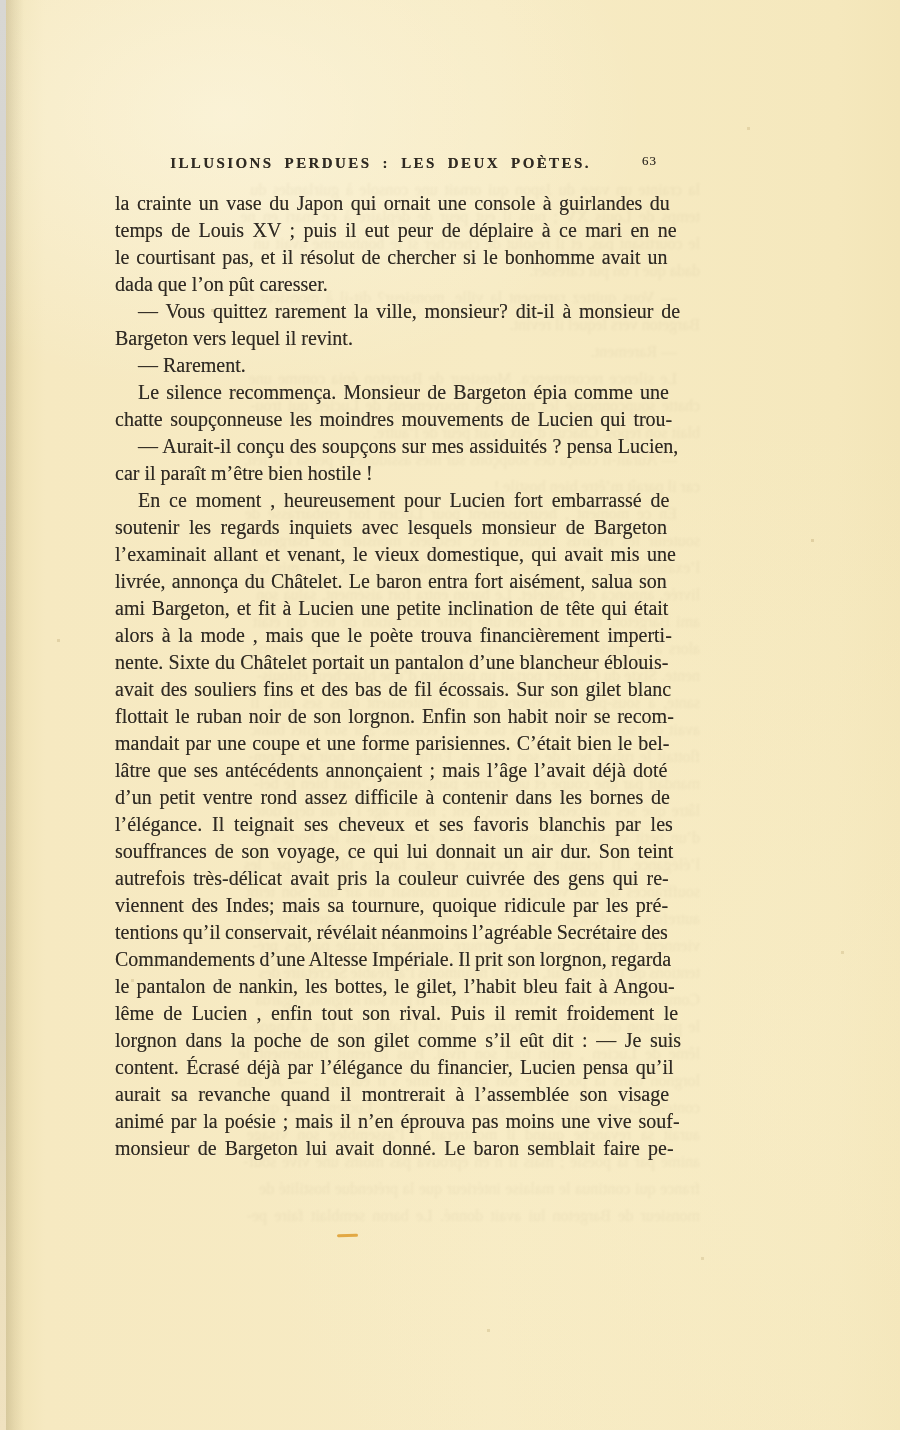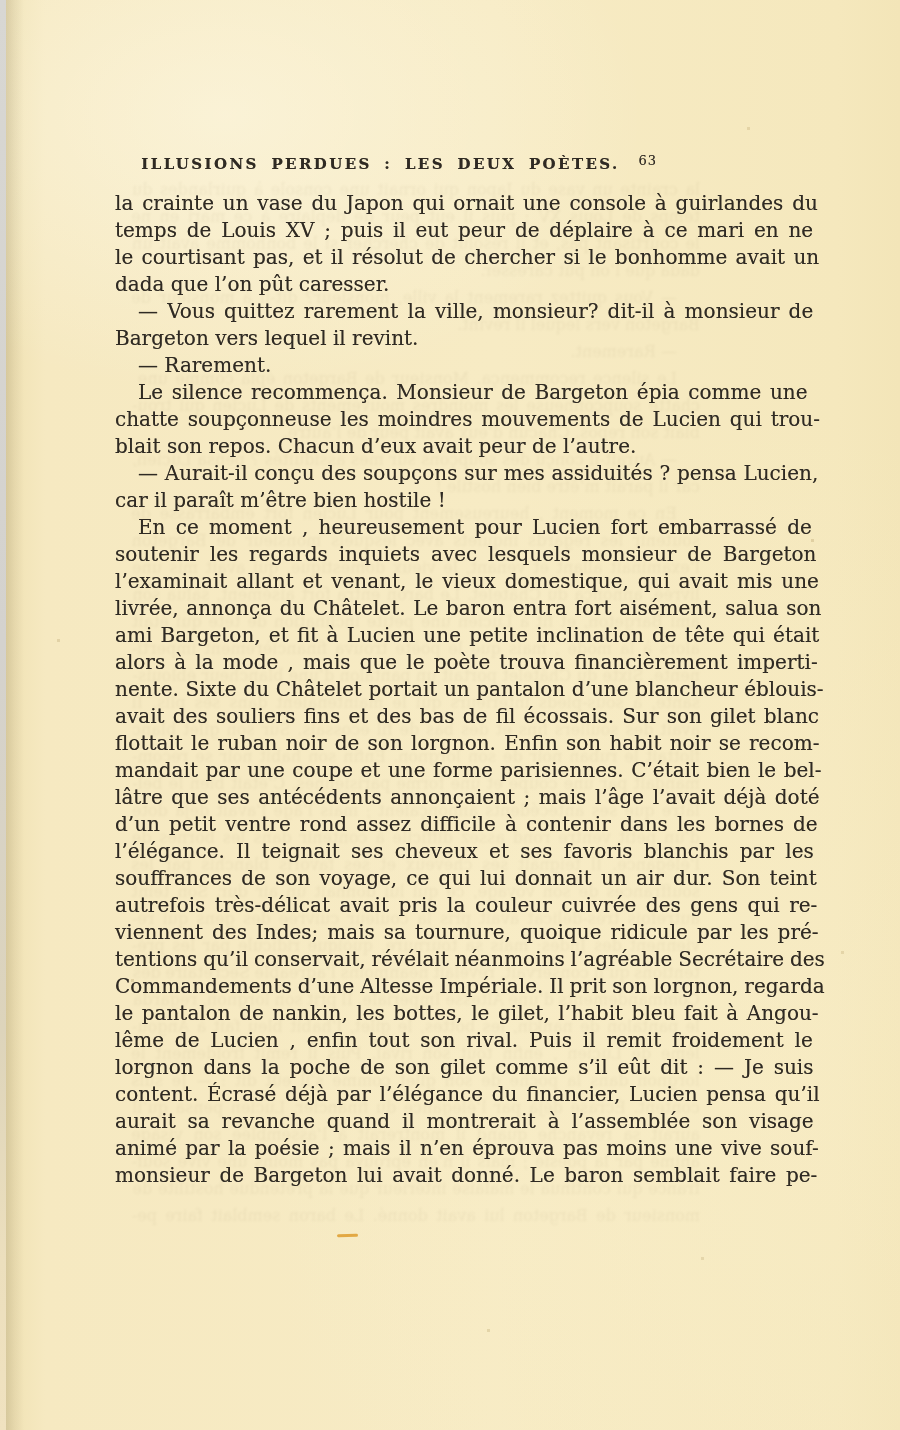--- a/index.html
+++ b/index.html
@@ -7,20 +7,21 @@
     width:900px;height:1430px;overflow:hidden;position:relative;
     font-family:"DejaVu Serif","Liberation Serif",serif;
     background:#888;
   }
   .page{
     position:absolute;inset:0;
     background:
       radial-gradient(ellipse 600px 400px at 25% 8%, rgba(255,252,238,.45), rgba(255,252,238,0) 70%),
       radial-gradient(ellipse 700px 900px at 85% 75%, rgba(250,240,205,.35), rgba(250,240,205,0) 75%),
       linear-gradient(90deg, #e7d9ab 0px, #f1e3b6 14px, #f6e9c1 45px, #f7ebc4 55%, #f5e8bd 93%, #f3e5b8 100%);
+    font-family: Liberation Serif, serif;
   }
   
   .scan-strip{
     position:absolute;left:0;top:0;width:6px;height:100%;
     background:linear-gradient(180deg,#d8d7d3 0%,#d4d2ce 45%,#ddd4bb 72%,#ecdfbd 88%,#f0e2c0 100%);
   }
   .scan-strip-shadow{
     position:absolute;left:6px;top:0;width:18px;height:100%;
     background:linear-gradient(90deg,rgba(120,105,70,.18),rgba(120,105,70,0));
   }
@@ -142,21 +143,20 @@
         <div class="para">
           <div class="line indent"><span style="word-spacing: 2.80313px;">— Vous quittez rarement la ville, monsieur? dit-il à monsieur de</span></div>
           <div class="line"><span>Bargeton vers lequel il revint.</span></div>
         </div>
         <div class="para">
           <div class="line indent"><span>— Rarement.</span></div>
         </div>
         <div class="para">
           <div class="line indent"><span style="word-spacing: 2.20028px;">Le silence recommença.  Monsieur de Bargeton épia  comme  une</span></div>
           <div class="line"><span style="word-spacing: 2.45312px;">chatte soupçonneuse les moindres mouvements de Lucien qui trou-</span></div>
-          <div class="line"><span>blait son repos. Chacun d’eux avait peur de l’autre.</span></div>
         </div>
         <div class="para">
           <div class="line indent"><span style="word-spacing: 0.432812px;">— Aurait-il conçu des soupçons sur mes assiduités ? pensa Lucien,</span></div>
           <div class="line"><span>car il paraît m’être bien hostile !</span></div>
         </div>
         <div class="para">
           <div class="line indent"><span style="word-spacing: 3.87847px;">En ce moment , heureusement pour Lucien fort embarrassé de</span></div>
           <div class="line"><span style="word-spacing: 4.47656px;">soutenir les regards inquiets avec lesquels monsieur de Bargeton</span></div>
           <div class="line"><span style="word-spacing: 2.42969px;">l’examinait allant et venant, le vieux domestique, qui avait mis une</span></div>
           <div class="line"><span style="word-spacing: 1.24844px;">livrée, annonça du Châtelet. Le baron entra fort aisément, salua son</span></div>

